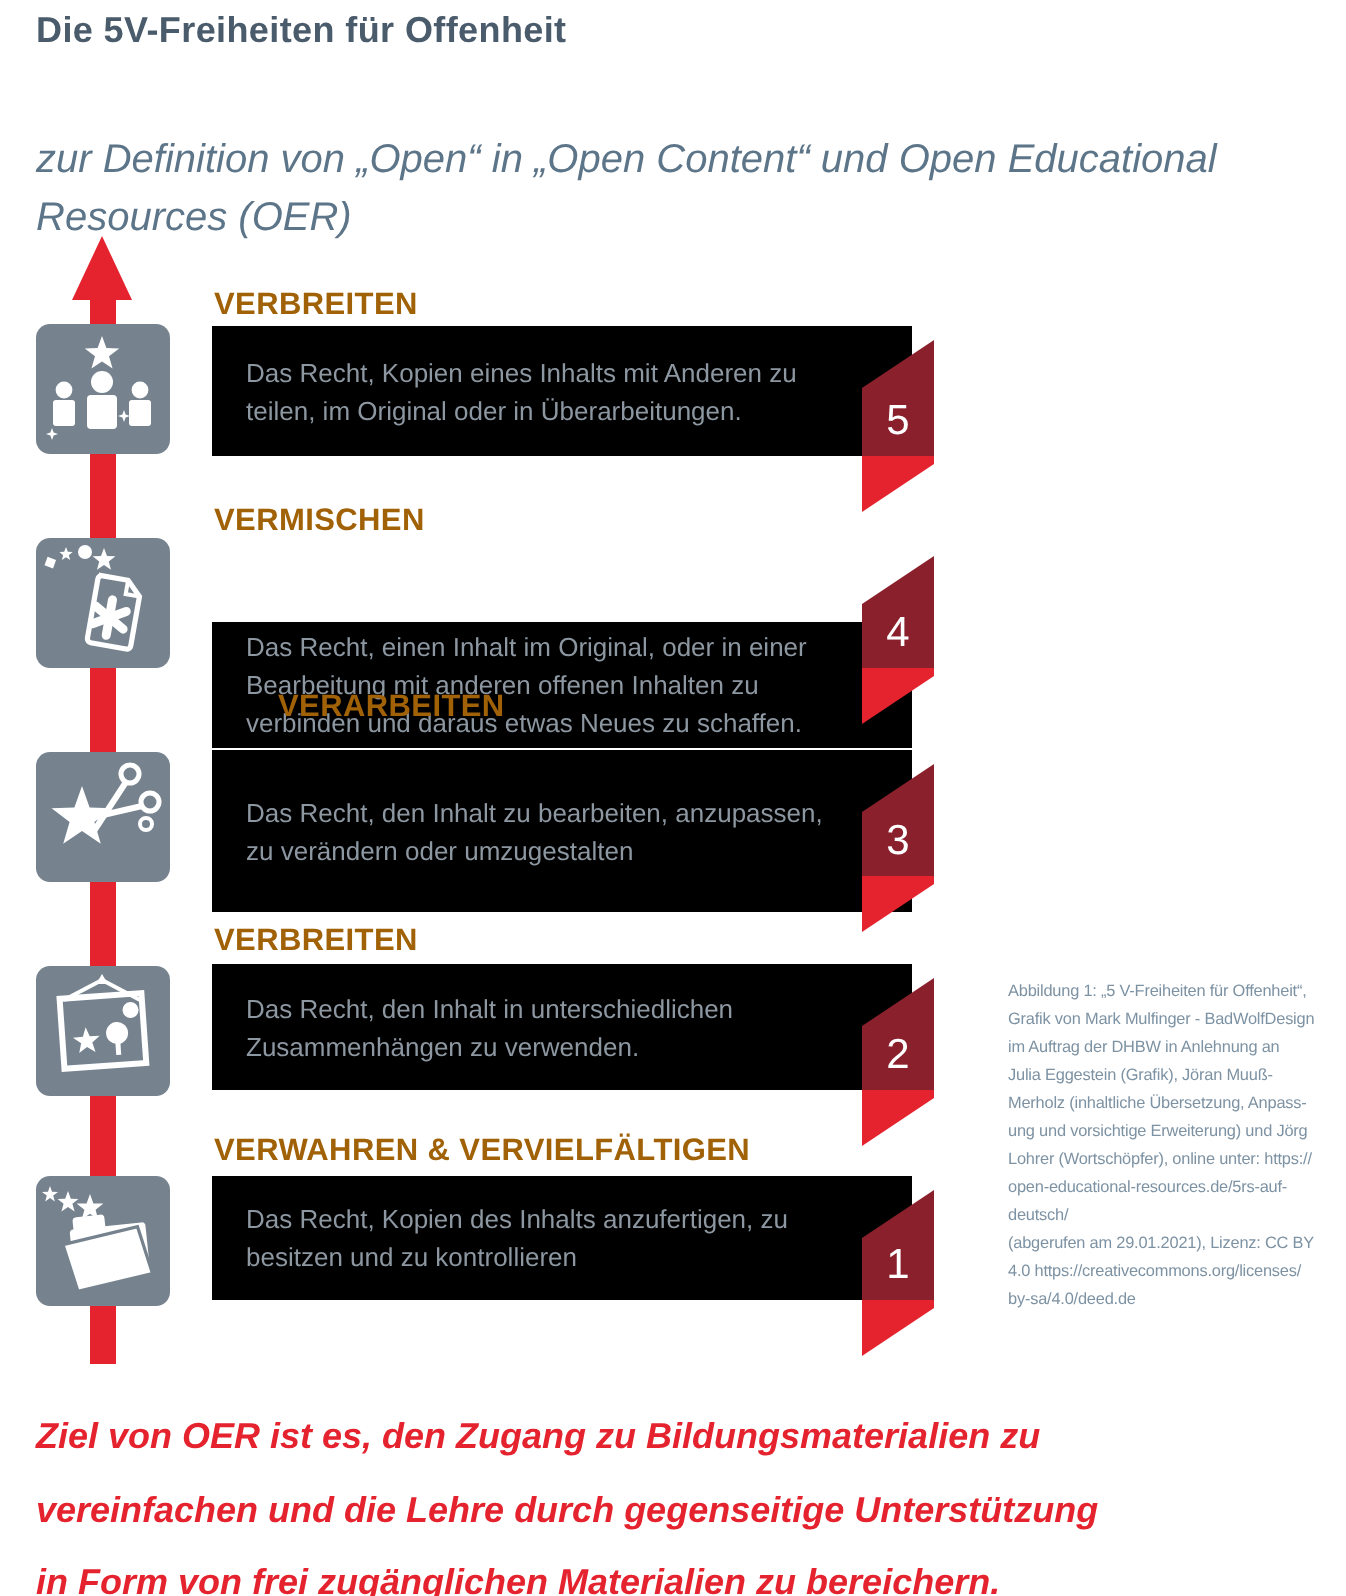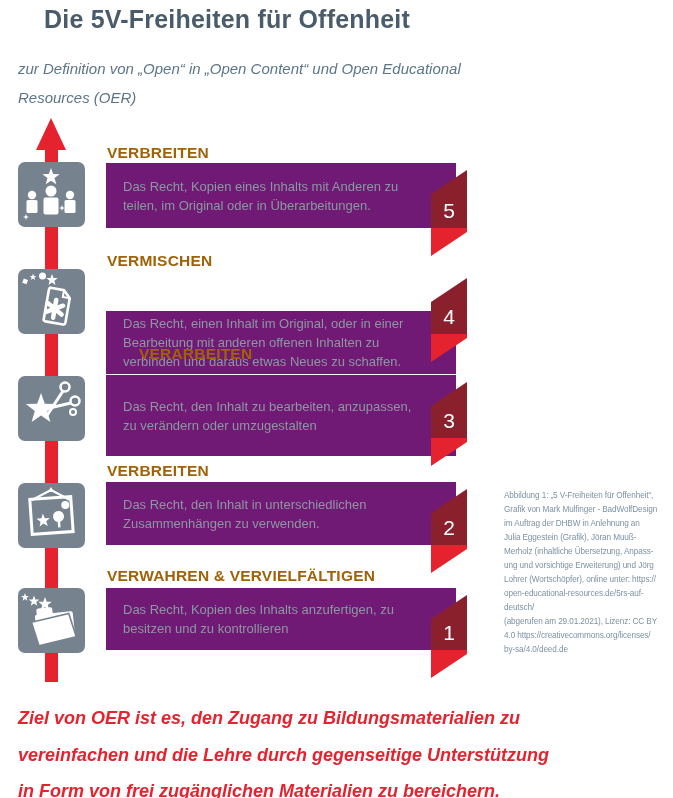--- a/index.html
+++ b/index.html
@@ -2,25 +2,25 @@
 <html><head>
 <meta charset="utf-8">
 <style>
   html,body { margin:0; padding:0; background:#ffffff; }
   .canvas {
     position:relative; width:673px; height:798px; background:#ffffff;
     font-family:"Liberation Sans", sans-serif; overflow:hidden;
   }
   .title {
     position:absolute; left:18px; top:5px;
-    font-size:25px; font-weight:bold; color:#4a5b6b; letter-spacing:.2px;margin-left:26px;
+    font-size:18px; font-weight:bold; color:#4a5b6b; letter-spacing:.2px;
   }
   .subtitle {
-    position:absolute; left:18px; top:54px;
-    font-size:15px; font-style:italic; color:#5d7589;
+    position:absolute; left:18px; top:66px;
+    font-size:20px; font-style:italic; color:#5d7589;
     line-height:29px; white-space:pre-line;
   }
   .arrow-shaft {
     position:absolute; left:45px; top:146px; width:13px; height:536px;
     background:#e5232e; z-index:1;
   }
   .arrow-head {
     position:absolute; left:36px; top:118px; width:0; height:0;
     border-left:15.5px solid transparent; border-right:15.5px solid transparent;
     border-bottom:32px solid #e5232e; z-index:1;
@@ -28,21 +28,21 @@
   .icon-box {
     position:absolute; left:18px; width:67px; height:65px;
     background:#76838f; border-radius:7px; z-index:2;
   }
   .icon-box svg { display:block; }
   .row-heading {
     position:absolute; left:107px; font-size:15.5px; font-weight:bold;
     color:#a16207; letter-spacing:.2px; z-index:2;
   }
   .desc-box {
-    position:absolute; left:106px; width:350px; background:#701a75;
+    position:absolute; left:106px; width:350px; background:#000000;
     display:flex; align-items:center; z-index:1;
   }
   .desc-text {
     padding-left:17px; padding-right:42px; font-size:13px; color:#8d97a1;
     line-height:19px; white-space:pre-line;
   }
   .ribbon {
     position:absolute; left:431px; width:36px; z-index:3;
     clip-path: polygon(0 24px, 100% 0, 100% calc(100% - 24px), 0 100%);
     background: linear-gradient(to bottom, #8b202d 0, #8b202d calc(100% - 28px), #e5232e calc(100% - 28px), #e5232e 100%);

